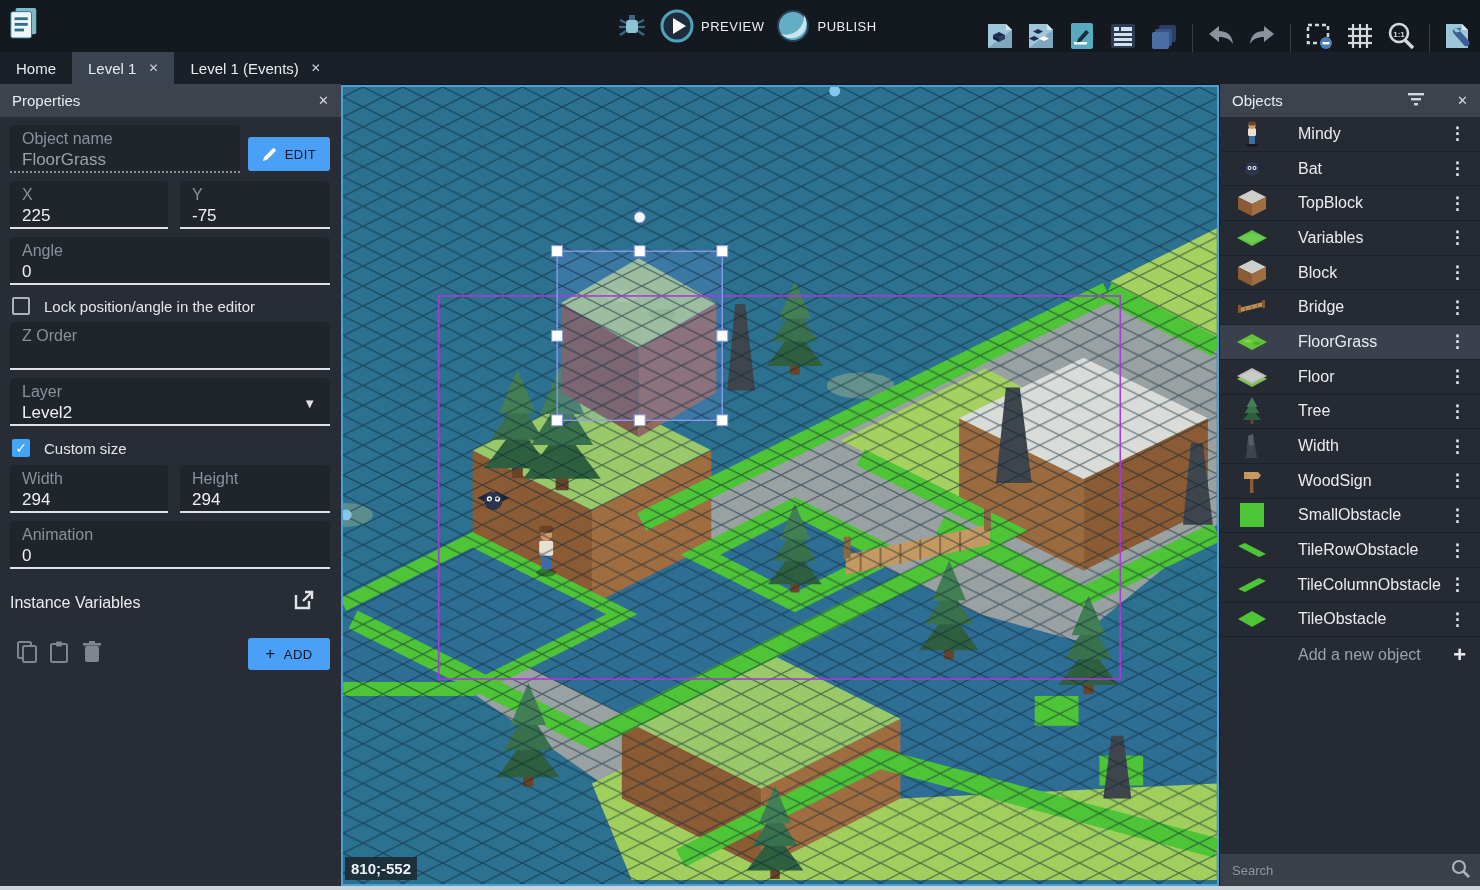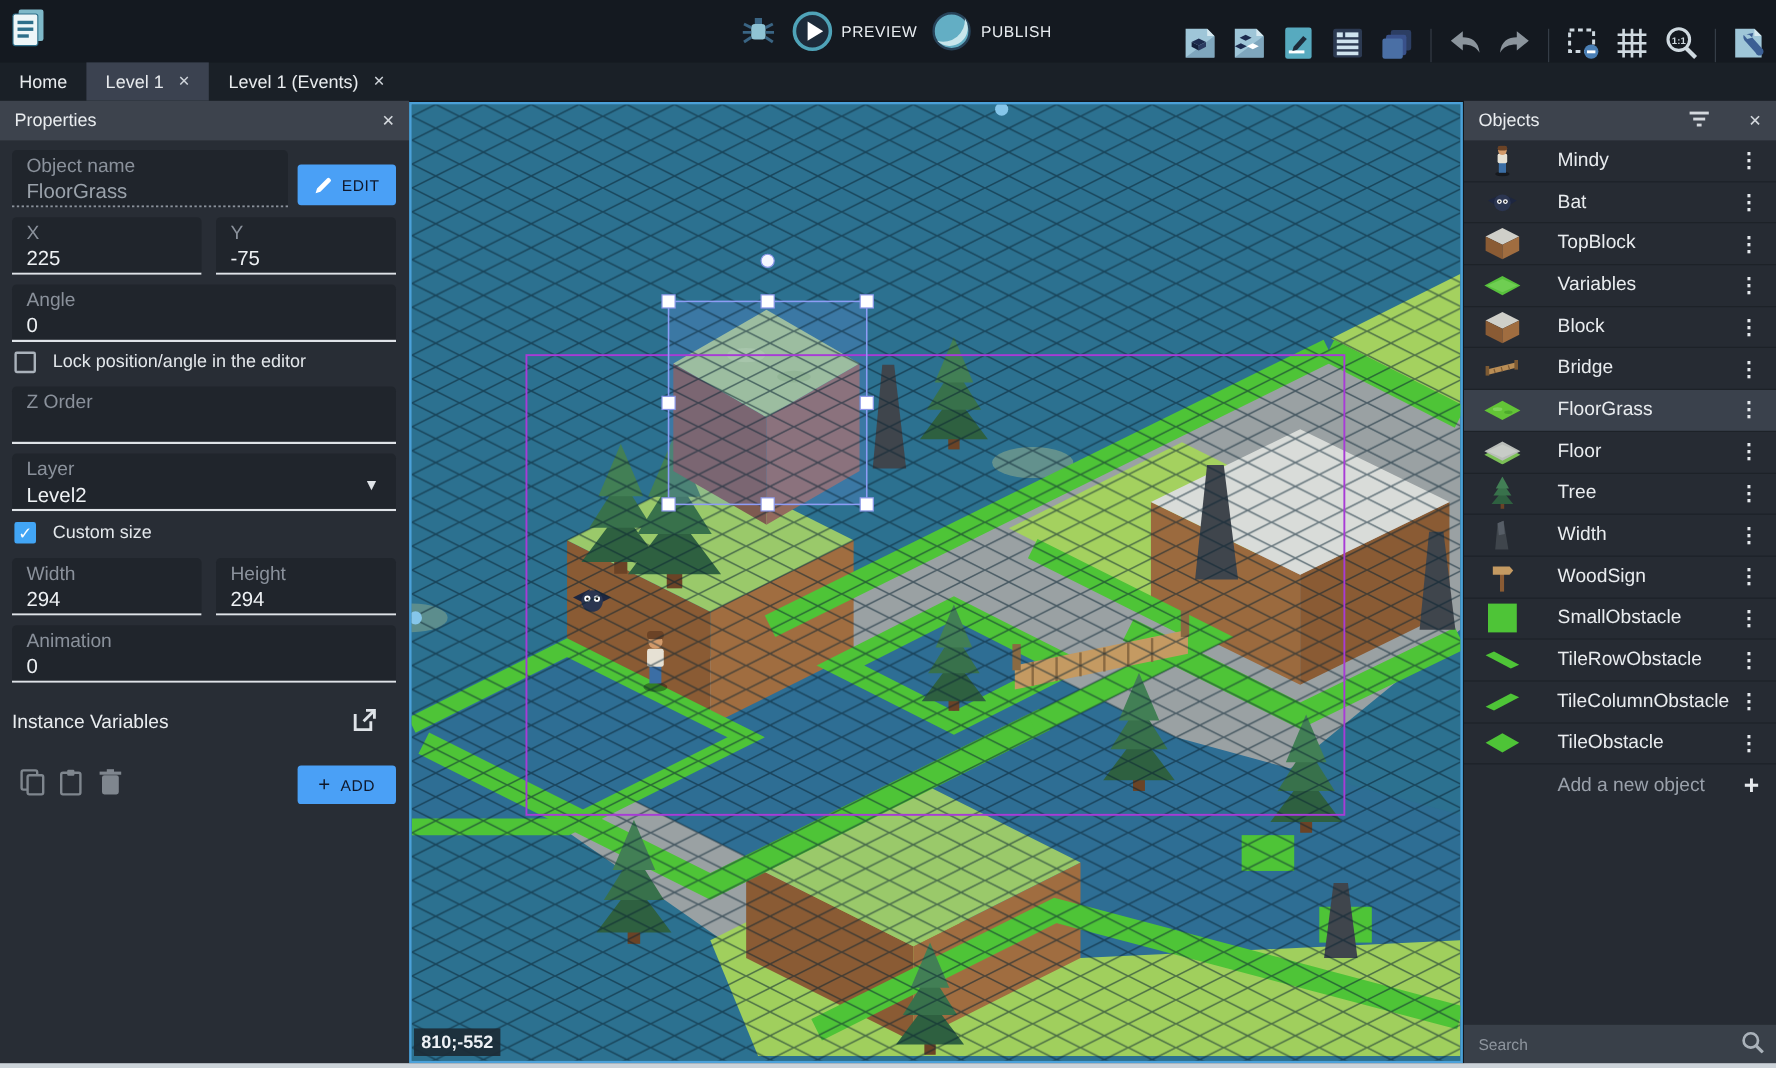--- a/index.html
+++ b/index.html
@@ -27,21 +27,21 @@
 
   
   .props{position:absolute;left:0;top:84px;width:341px;height:806px;background:#282d35;}
   .props .panel-head{left:0;top:0;width:341px;}
   .field{position:absolute;background:#20252c;border-radius:4px 4px 0 0;border-bottom:2px solid #dfe3e8;padding:5px 12px 3px;}
   .field .lbl{font-size:16px;color:#8a919b;}
   .field .val{font-size:17px;color:#eef1f4;margin-top:2px;white-space:nowrap;}
   .field.disabled{border-bottom:2px dotted #8a919b;}
   .field.disabled .val{color:#9aa2ab;}
   .blue-btn{position:absolute;background:#4aa0f6;border-radius:3px;display:flex;align-items:center;justify-content:center;gap:8px;color:#0f172a;font-size:13px;letter-spacing:.5px;cursor:pointer;}
-  .chk-row{position:absolute;display:flex;align-items:flex-start;gap:14px;color:#e3e7eb;font-size:15px;}
+  .chk-row{position:absolute;display:flex;align-items:center;gap:14px;color:#e3e7eb;font-size:15px;}
   .chk{width:18px;height:18px;border:2px solid #aab2bb;border-radius:2px;}
   .chk.on{background:#42a5f5;border-color:#42a5f5;display:flex;align-items:center;justify-content:center;color:#fff;font-size:14px;}
   .caret{position:absolute;color:#dfe3e8;font-size:13px;}
   .iv-title{position:absolute;color:#e9ecef;font-size:16px;}
 
   
   .canvas{position:absolute;left:341px;top:85px;width:878px;height:801px;border:2px solid #4ba0d8;background:#2c7190;}
   .canvas svg{display:block;}
   .coordbadge{position:absolute;left:2px;bottom:4px;background:rgba(28,43,54,.92);color:#edf1f5;font-size:15px;font-weight:bold;padding:3px 6px;}
 

